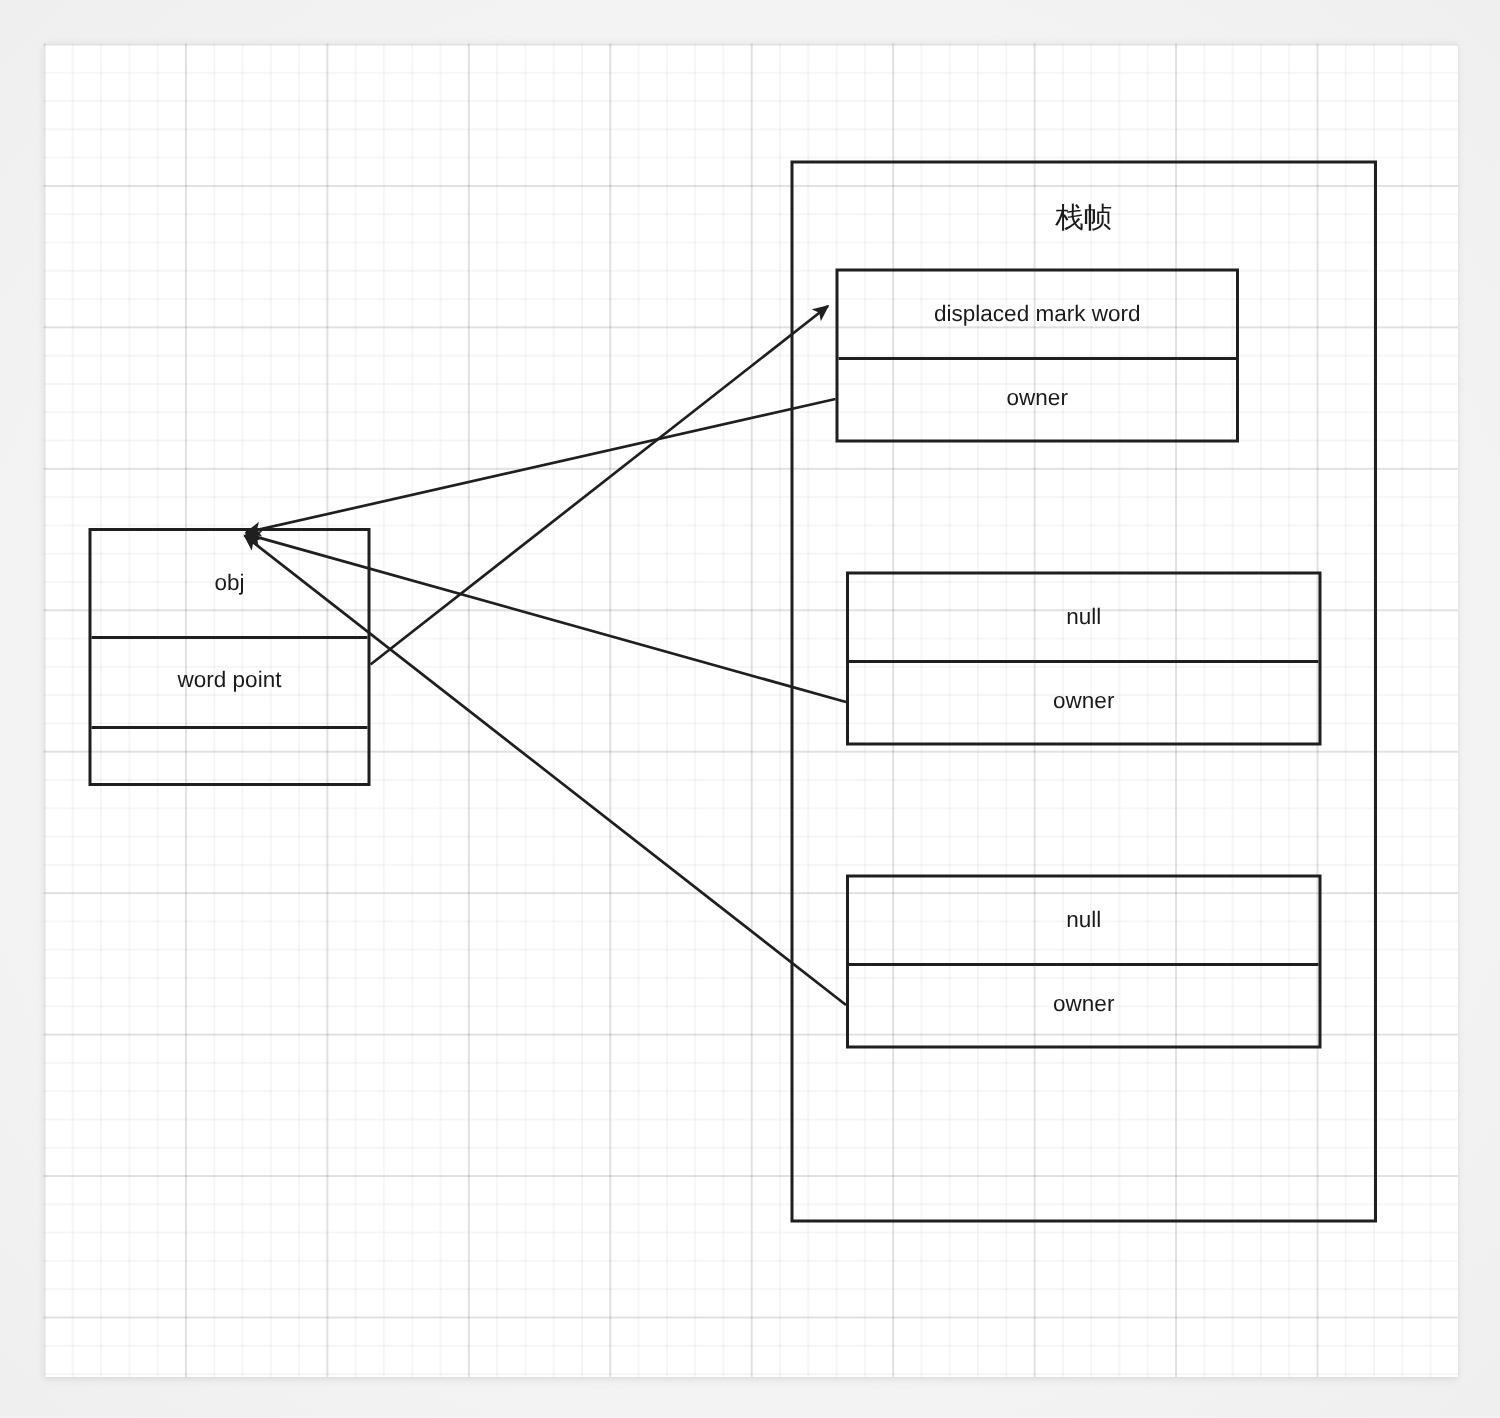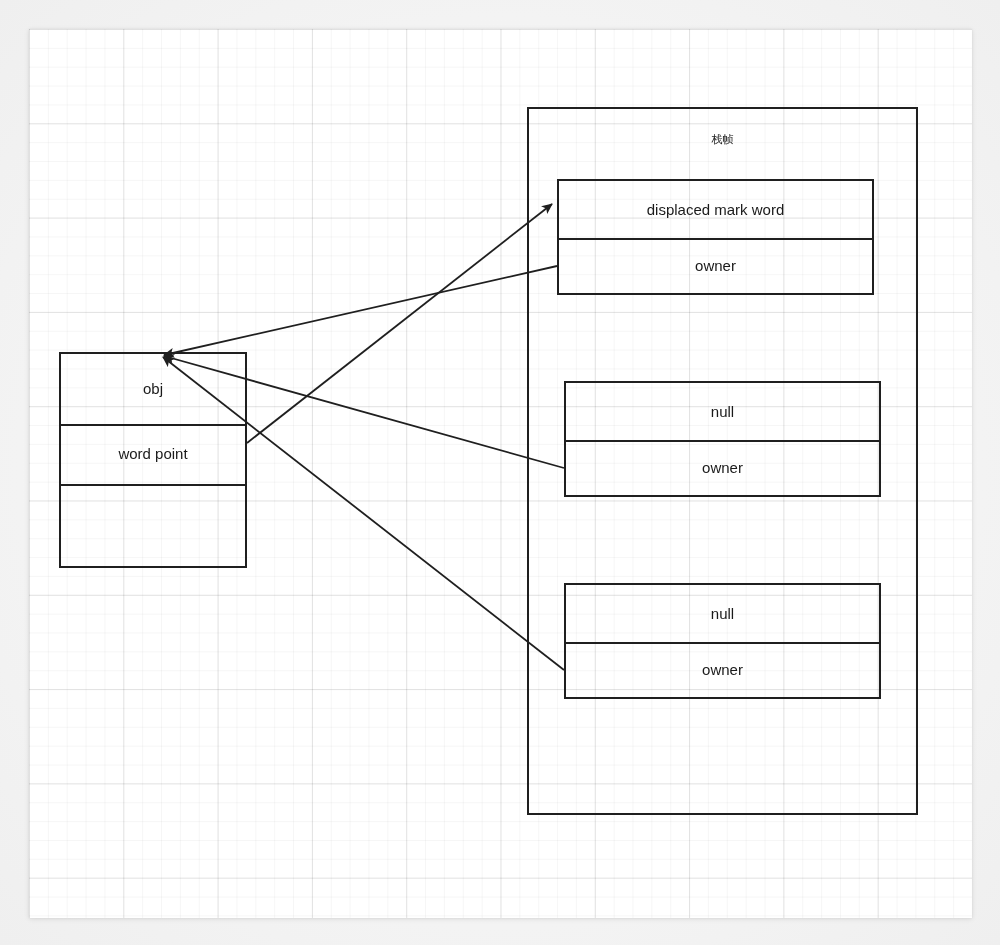--- a/index.html
+++ b/index.html
@@ -75,21 +75,21 @@
     left: 0;
     width: 100%;
     height: 0;
     border-top: 2px solid #1f1f1f;
   }
   #frame-title {
     position: absolute;
     left: 0;
     width: 100%;
     text-align: center;
-    font-size: 11px;
+    font-size: 19px;
     color: #1a1a1a;
   }
   .frame-outer {
     position: absolute;
     border: 2px solid #1f1f1f;
     box-sizing: border-box;
     background: transparent;
   }
 </style>
 </head>
@@ -116,39 +116,39 @@
 
     <g>
       <line x1="564" y1="670" x2="163" y2="357" stroke="#1f1f1f" stroke-width="1.8" marker-end="url(#ah)"></line>
     </g>
 
     <g>
       <line x1="247" y1="443" x2="552" y2="204" stroke="#1f1f1f" stroke-width="1.8" marker-end="url(#ah)"></line>
     </g>
   </svg>
 
-  <div class="shape-box" style="left:59px; top:352px; width:188px; height:216px;">
+  <div class="shape-box" style="left:59px; top:352px; width:188px; height:172px;">
     <div class="cell" style="top:0px; height:70px;">
       <span class="cell-label">obj</span>
     </div>
     <div class="divider" style="top:70px;"></div>
     <div class="cell" style="top:70px; height:60px;">
       <span class="cell-label">word point</span>
     </div>
     <div class="divider" style="top:130px;"></div>
     <div class="cell" style="top:130px; height:67px;">
       <span class="cell-label"></span>
     </div>
   </div>
 
   <div class="frame-outer" style="left:527px; top:107px; width:391px; height:708px;">
     <div id="frame-title" style="top:23px;">栈帧</div>
   </div>
 
-  <div class="shape-box" style="left:557px; top:179px; width:317px; height:116px;">
+  <div class="shape-box" style="left:557px; top:179px; width:269px; height:116px;">
     <div class="cell" style="top:0px; height:57px;">
       <span class="cell-label">displaced mark word</span>
     </div>
     <div class="divider" style="top:57px;"></div>
     <div class="cell" style="top:57px; height:55px;">
       <span class="cell-label">owner</span>
     </div>
   </div>
 
   <div class="shape-box" style="left:564px; top:381px; width:317px; height:116px;">

